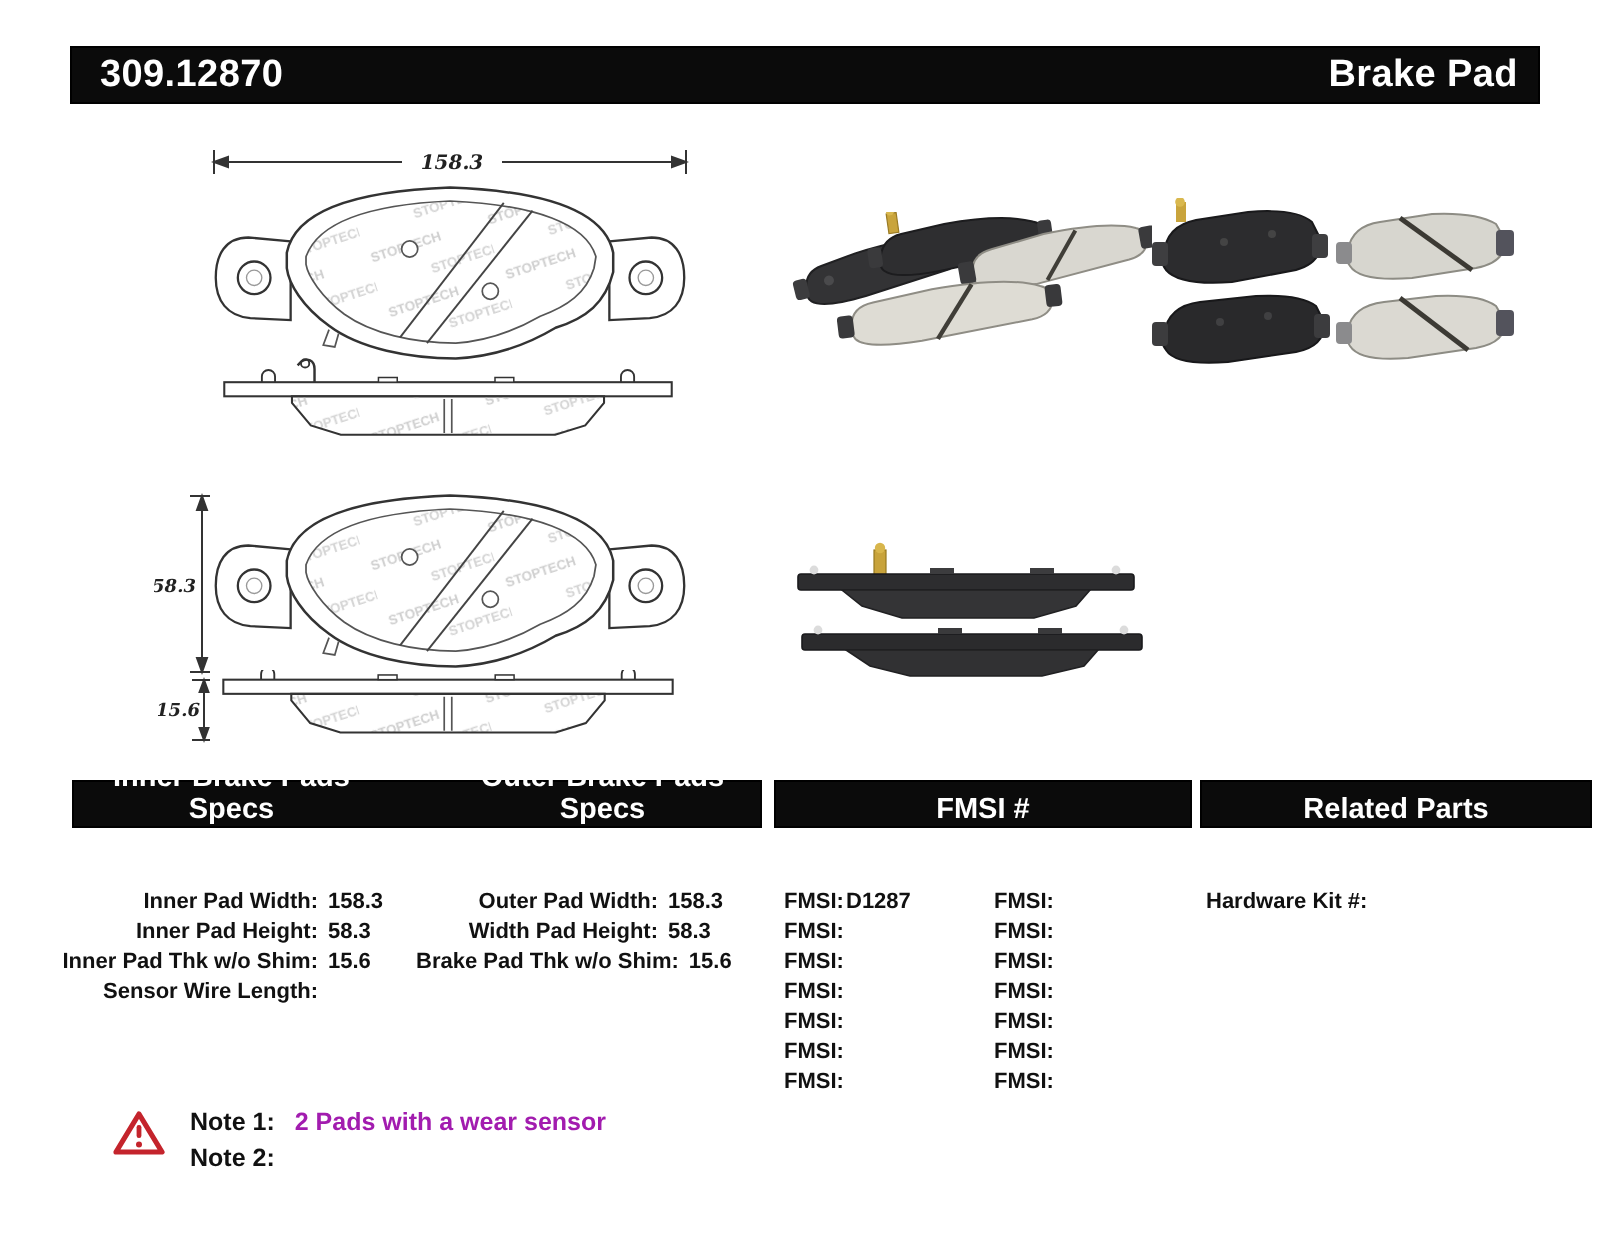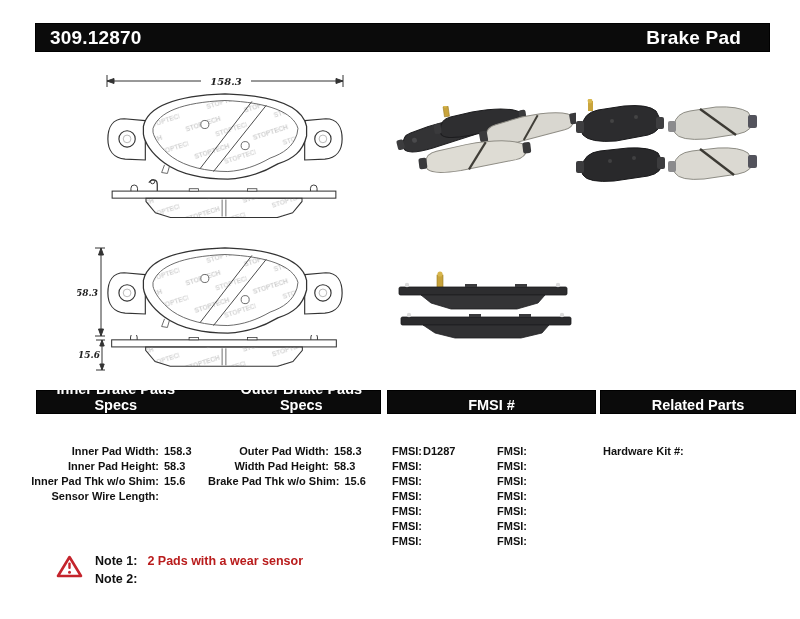--- a/index.html
+++ b/index.html
@@ -5,21 +5,21 @@
   html,body{margin:0;padding:0;background:#ffffff;}
   .page{
     position:relative;width:800px;height:619px;background:#ffffff;overflow:hidden;
     font-family:"Liberation Sans",sans-serif;color:#111;
   }
   
   .header-bar{
     position:absolute;left:35px;top:23px;width:735px;height:29px;
     background:#0b0b0b;border:1px solid #000;box-sizing:border-box;
     display:flex;align-items:center;justify-content:space-between;
-    padding:0 28px 0 14px;color:#fff;font-weight:bold;font-size:19px;letter-spacing:.2px;
+    padding:0 10px 0 14px;color:#fff;font-weight:bold;font-size:19px;letter-spacing:.2px;
   }
   
   .abs{position:absolute;}
   svg{display:block;}
   
   .tbar{
     position:absolute;top:390px;height:24px;background:#0b0b0b;border:1px solid #000;
     box-sizing:border-box;color:#fff;font-weight:bold;font-size:14.5px;
     display:flex;align-items:flex-end;justify-content:center;gap:28px;
   }
@@ -30,21 +30,21 @@
   .spec-row .val{width:46px;text-align:left;padding-left:5px;}
   .fmsi-col{position:absolute;top:444px;}
   .fmsi-row{height:15px;line-height:15px;font-size:11px;font-weight:bold;white-space:nowrap;}
   .fmsi-row .lbl{display:inline-block;width:31px;}
   .rel-col{position:absolute;top:444px;left:603px;}
   .rel-row{height:15px;line-height:15px;font-size:11px;font-weight:bold;white-space:nowrap;}
   .rel-row .lbl{margin-right:4px;}
   
   .note-line{position:absolute;left:95px;height:16px;line-height:16px;
     font-size:12.5px;font-weight:bold;white-space:nowrap;}
-  .note-red{color:#b91c1c;margin-left:10px;}
+  .note-red{color:#a21caf;margin-left:10px;}
   .dim-text{font-family:"DejaVu Serif",serif;font-style:italic;font-weight:bold;fill:#222;}
 </style>
 </head>
 <body>
 
 <div class="page">
 
   <svg width="0" height="0" style="position:absolute" aria-hidden="true">
     <defs>
       <pattern id="wm" patternUnits="userSpaceOnUse" width="64" height="30" patternTransform="rotate(-18)">

